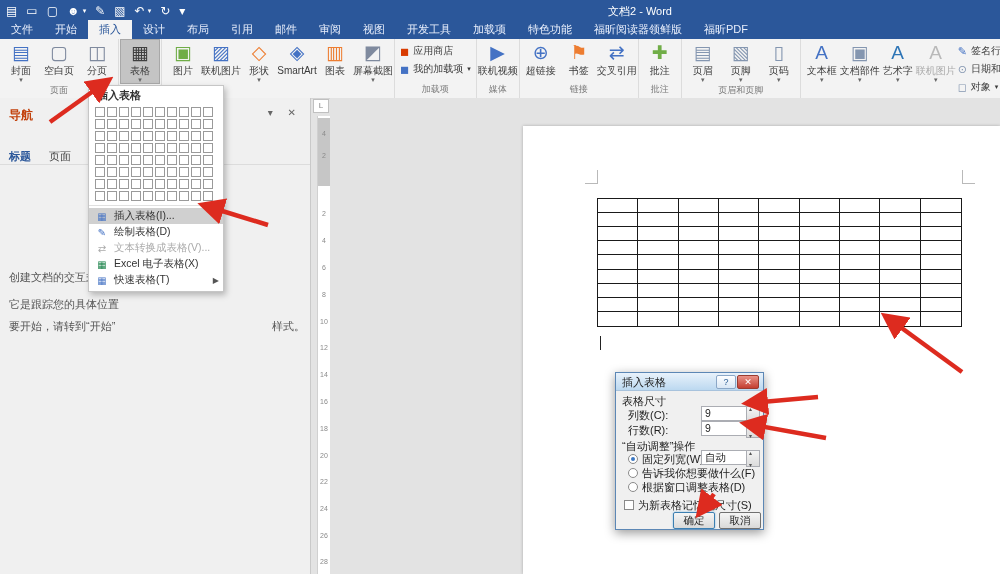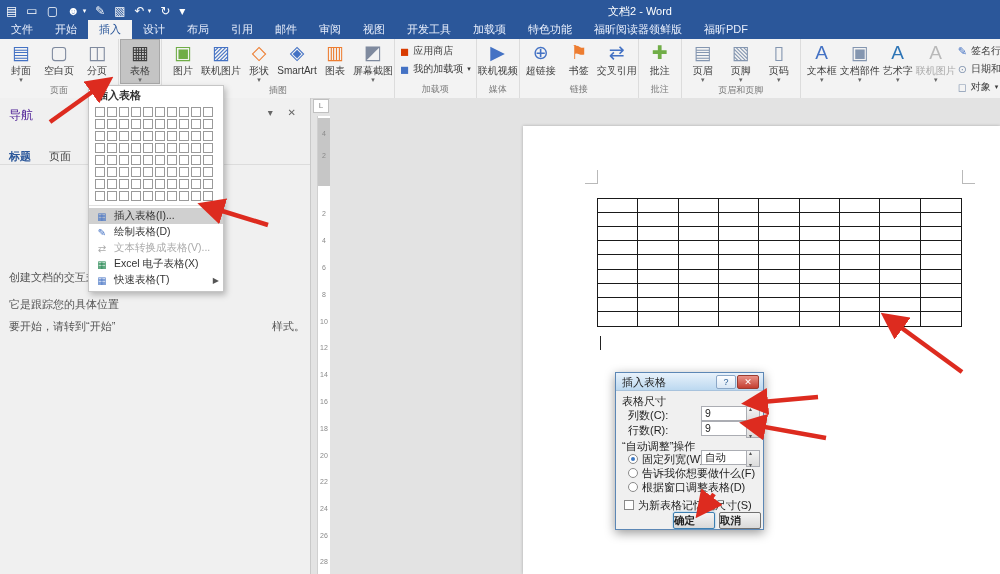--- a/index.html
+++ b/index.html
@@ -32,21 +32,21 @@
   .bigbtn.pressed{background:#c4c4c4;outline:1px solid #a8a8a8;}
   .bigbtn.disabled{color:#a9a9a9;}
   .bigbtn.disabled .ric{color:#b9b9b9 !important;}
   .smallcol{display:flex;flex-direction:column;justify-content:flex-start;padding-top:2px;}
   .smallbtn{display:flex;align-items:center;gap:4px;font-size:10px;color:#3b3b3b;padding:2px 3px;white-space:nowrap;cursor:default;}
   .smallbtn .ric{font-size:11px;line-height:11px;}
   .glabel{text-align:center;font-size:9px;color:#7a7a7a;padding:1px 4px 2px;white-space:nowrap;}
 
   
   #navpane{position:absolute;left:0;top:98px;width:310px;height:476px;background:#f0f0f0;border-right:1px solid #c9c9c9;}
-  #navtitle{position:absolute;left:9px;top:9px;font-size:12px;font-weight:normal;color:#4c1d95;}
+  #navtitle{position:absolute;left:9px;top:9px;font-size:12px;font-weight:bold;color:#c2410c;}
   #navctrl{position:absolute;right:8px;top:9px;font-size:10px;color:#666;letter-spacing:6px;}
   #navsearch{position:absolute;left:8px;top:26px;width:290px;height:17px;background:#fff;border:1px solid #c6c6c6;display:flex;align-items:center;}
   #navsearch .ph{flex:1;font-size:11px;color:#767676;padding-left:5px;}
   #navsearch .mag{width:26px;text-align:center;color:#4472c4;font-size:10px;}
   #navtabs{position:absolute;left:9px;top:51px;display:flex;gap:18px;font-size:11px;color:#444;}
   #navtabs .ntab.active{color:#2b579a;font-weight:bold;}
   #navsep{position:absolute;left:0;top:66px;width:310px;border-top:1px solid #dcdcdc;}
   .navline{position:absolute;left:9px;font-size:11px;color:#555;white-space:nowrap;}
   #navfrag{position:absolute;left:272px;font-size:11px;color:#555;}
 
@@ -100,21 +100,21 @@
             background:linear-gradient(#e99287,#c43e31);color:#fff;font-size:9px;font-weight:bold;text-align:center;line-height:12px;}
   .dlbl{position:absolute;white-space:nowrap;}
   .dinput{position:absolute;height:13px;background:#fff;border:1px solid #abadb3;font-size:10.5px;padding:0 0 0 3px;line-height:13px;}
   .spin{position:absolute;width:12px;height:15px;border:1px solid #abadb3;background:linear-gradient(#f4f4f4,#dcdcdc);}
   .spin:before{content:"▴";position:absolute;top:-2px;left:2px;font-size:6px;color:#555;}
   .spin:after{content:"▾";position:absolute;bottom:-2px;left:2px;font-size:6px;color:#555;}
   .radio{position:absolute;width:8px;height:8px;border:1px solid #8a8a8a;border-radius:50%;background:#fff;}
   .radio.sel:before{content:"";position:absolute;left:2px;top:2px;width:4px;height:4px;border-radius:50%;background:#3c78c3;}
   .chk{position:absolute;width:8px;height:8px;border:1px solid #8a8a8a;background:#fff;}
   .dbtn{position:absolute;width:40px;height:15px;border:1px solid #707070;border-radius:2px;
-        background:linear-gradient(#f5f5f5,#d9d9d9);font-size:10.5px;line-height:14px;cursor:default;font-weight:bold;}
+        background:linear-gradient(#f5f5f5,#d9d9d9);font-size:10.5px;text-align:center;line-height:14px;cursor:default;}
   .dbtn.def{border-color:#3c7fb1;box-shadow:0 0 2px #7ab2dd;}
 
   
   #arrows{position:absolute;left:0;top:0;width:1000px;height:574px;z-index:100;pointer-events:none;}
 </style>
 </head>
 <body>
 
 <div id="titlebar">
   <div id="qat">
@@ -201,21 +201,20 @@
         <div class="bigbtn">
           <div class="ric" style="color: rgb(237, 125, 49);">▥</div>
           <div class="rlabel">图表</div>
         </div>
         <div class="bigbtn">
           <div class="ric" style="color: rgb(127, 138, 158);">◩</div>
           <div class="rlabel">屏幕截图</div>
           <div class="ddm">▾</div>
         </div>
       </div>
-      <div class="glabel">插图</div>
     </div>
     <div class="rgroup">
       <div class="rbtns">
         <div class="smallcol">
           <div class="smallbtn">
             <span class="ric" style="color: rgb(216, 59, 1);">◼</span>
             <span>应用商店</span>
           </div>
           <div class="smallbtn">
             <span class="ric" style="color: rgb(68, 114, 196);">◼</span>

